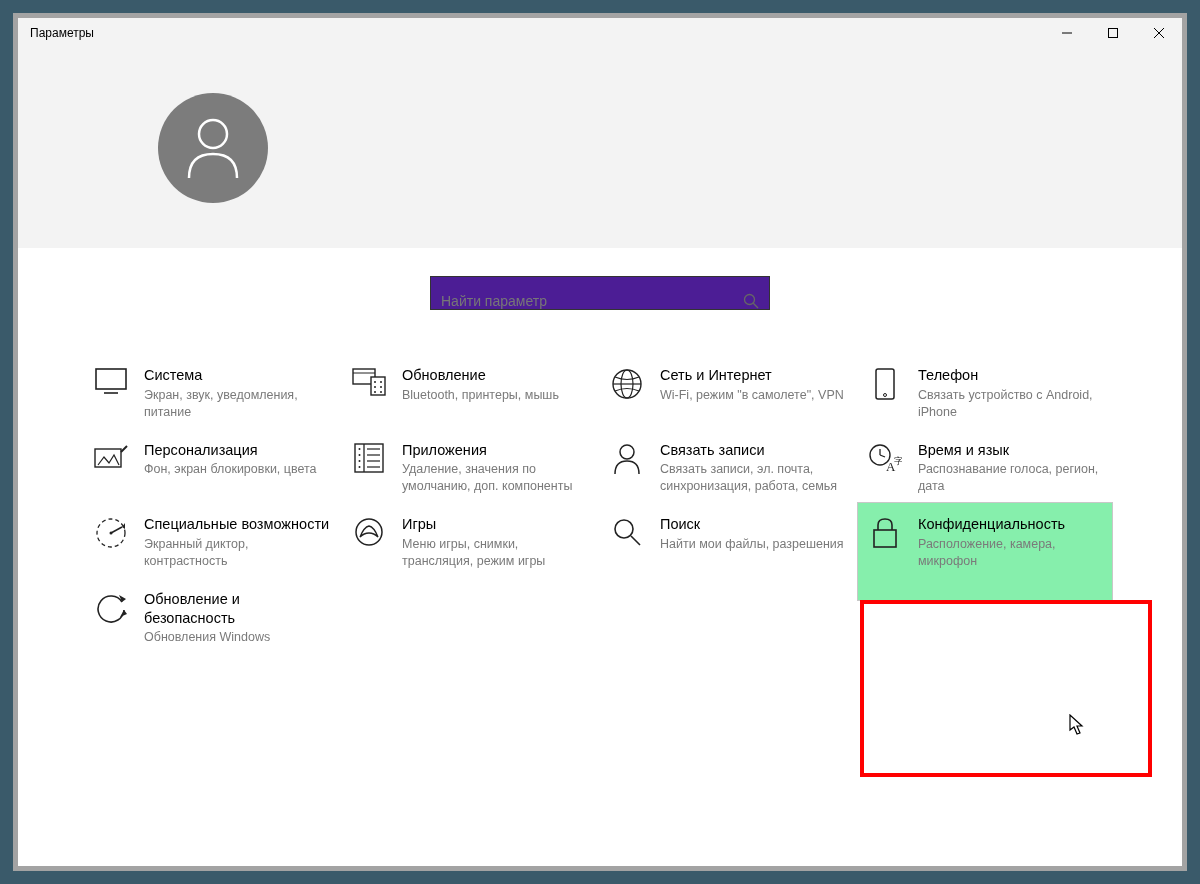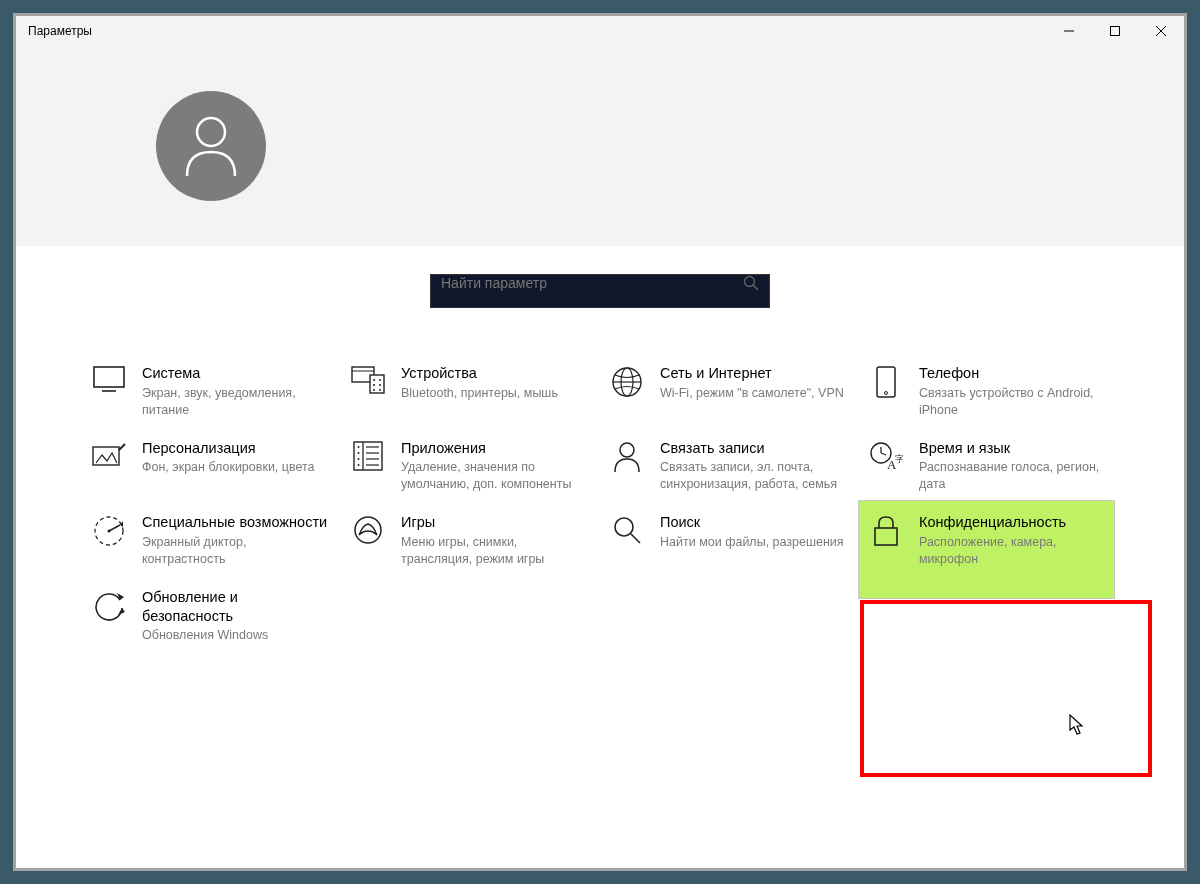--- a/index.html
+++ b/index.html
@@ -9,21 +9,21 @@
     width: 1200px;
     height: 884px;
     overflow: hidden;
     position: relative;
   }
   .window {
     position: absolute;
     left: 13px; top: 13px;
     width: 1174px; height: 858px;
     background: #ffffff;
-    border: 3px solid #a3a3a3;
+    border: 5px solid #a3a3a3;
     display: flex;
     flex-direction: column;
   }
   .titlebar {
     height: 30px;
     display: flex;
     align-items: center;
     background: #f3f3f3;
     flex-shrink: 0;
   }
@@ -54,24 +54,24 @@
     display: flex; align-items: center; justify-content: center;
   }
   .search-row {
     display: flex; justify-content: center;
     padding: 28px 0 10px 0;
     flex-shrink: 0;
   }
   .search-box {
     width: 340px; height: 34px;
     border: 1px solid #333;
-    display: flex; align-items: flex-start;
+    display: flex; align-items: flex-end;
     padding: 0 10px;
     justify-content: space-between;
-    background: #0f172a;
+    background: #4c1d95;
   }
   .search-box input {
     border: none; outline: none;
     font-size: 14px; color: #888;
     flex: 1;
     font-family: inherit;
     background: transparent;
   }
   .search-box input::placeholder { color: #777; }
   .content {
@@ -87,21 +87,21 @@
   }
   .tile {
     display: flex;
     align-items: flex-start;
     gap: 16px;
     padding: 6px;
     position: relative;
   }
   .tile.hovered {
     border: 1px solid #c8c8c8;
-    background: #bef264;
+    background: #86efac;
     padding: 12px 6px 30px 10px;
     margin: -7px -1px -25px -5px;
   }
   .tile .icon {
     width: 34px; height: 34px;
     flex-shrink: 0;
     display: flex; align-items: flex-start; justify-content: center;
     color: #222;
     padding-top: 2px;
   }
@@ -202,21 +202,21 @@
             <rect x="19" y="9" width="14" height="18" fill="#fff" stroke="#222" stroke-width="1.4"></rect>
             <circle cx="23" cy="14" r="1" fill="#222"></circle>
               <circle cx="29" cy="14" r="1" fill="#222"></circle>
             <circle cx="23" cy="19" r="1" fill="#222"></circle>
               <circle cx="29" cy="19" r="1" fill="#222"></circle>
             <circle cx="23" cy="24" r="1" fill="#222"></circle>
               <circle cx="29" cy="24" r="1" fill="#222"></circle>
           </svg>
         </div>
         <div class="text">
-          <div class="name">Устройства</div>
+          <div class="name">Обновление</div>
           <div class="desc">Bluetooth, принтеры, мышь</div>
         </div>
       </div>
 
       <div class="tile">
         <div class="icon">
           <svg width="32" height="32" viewBox="0 0 32 32">
             <circle cx="16" cy="16" r="14" fill="none" stroke="#222" stroke-width="1.4"></circle>
             <ellipse cx="16" cy="16" rx="6" ry="14" fill="none" stroke="#222" stroke-width="1.2"></ellipse>
             <line x1="2" y1="16" x2="30" y2="16" stroke="#222" stroke-width="1.2"></line>

